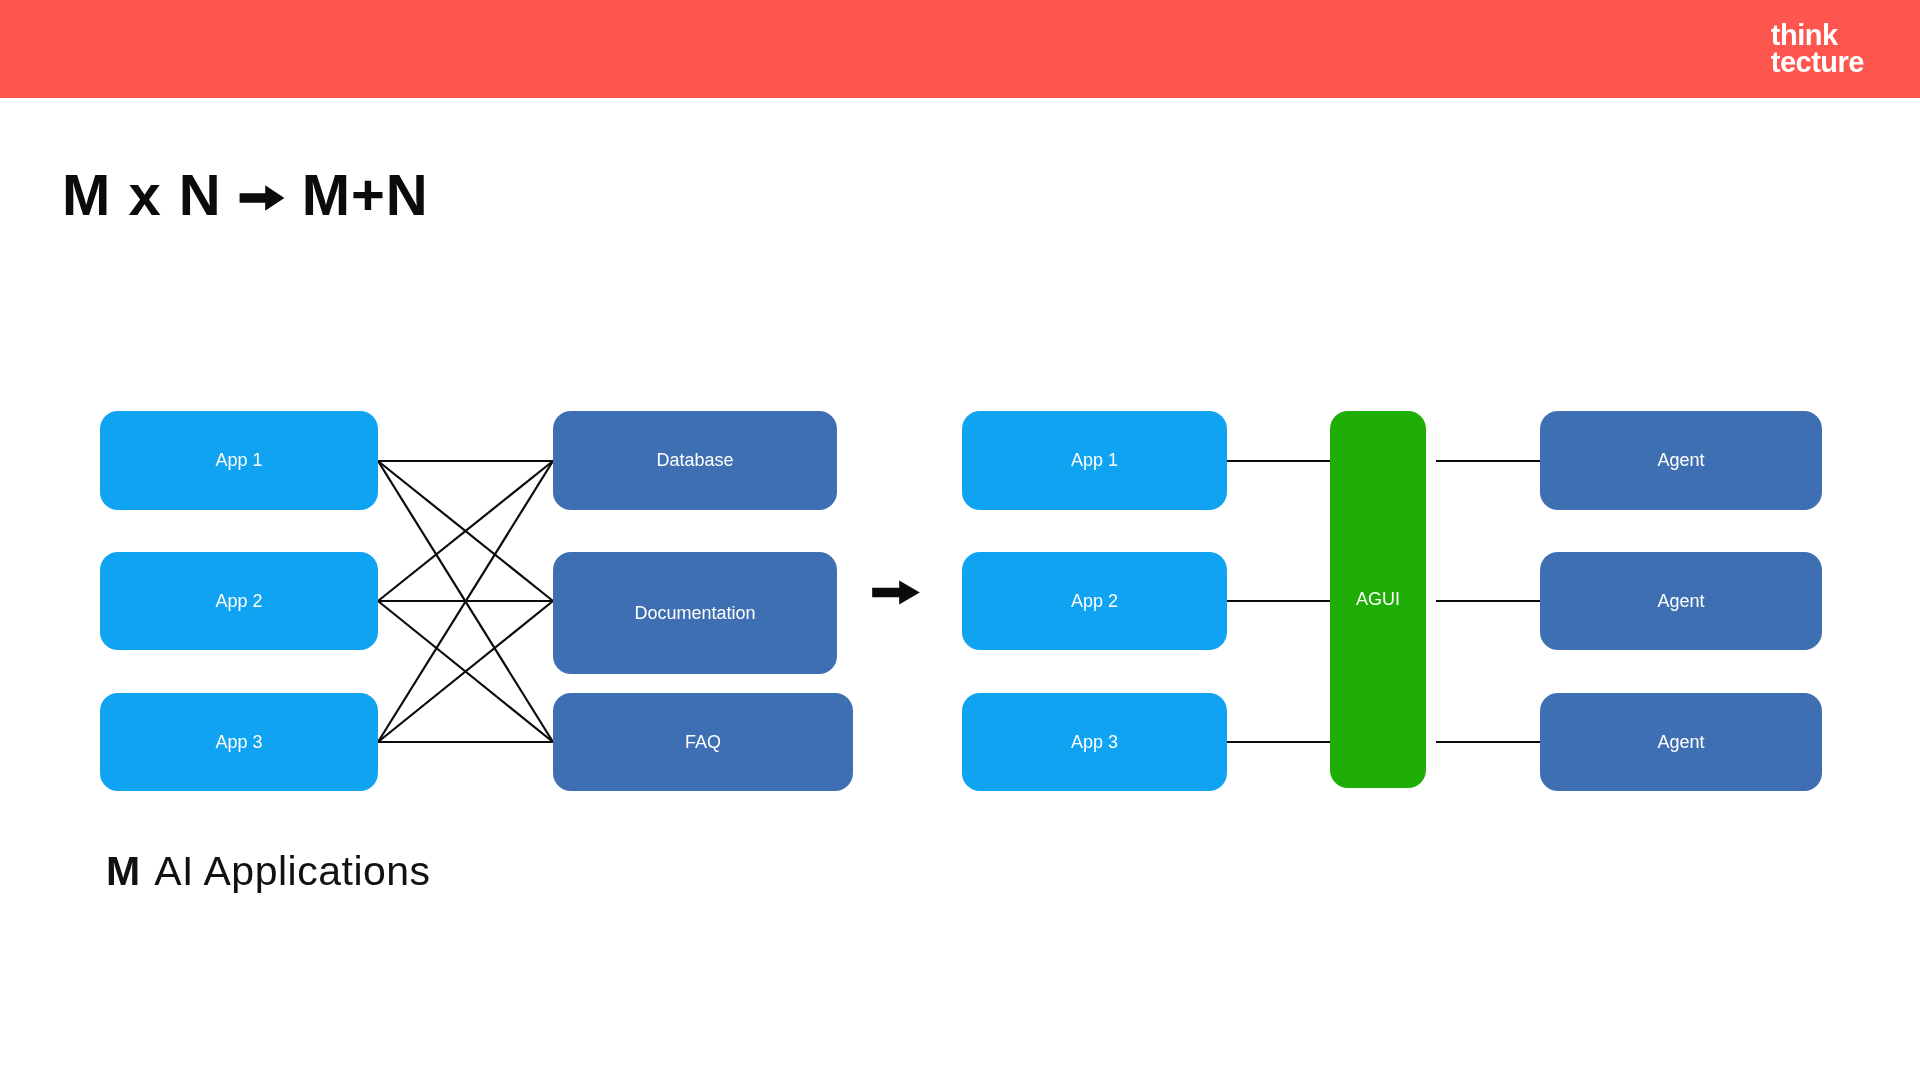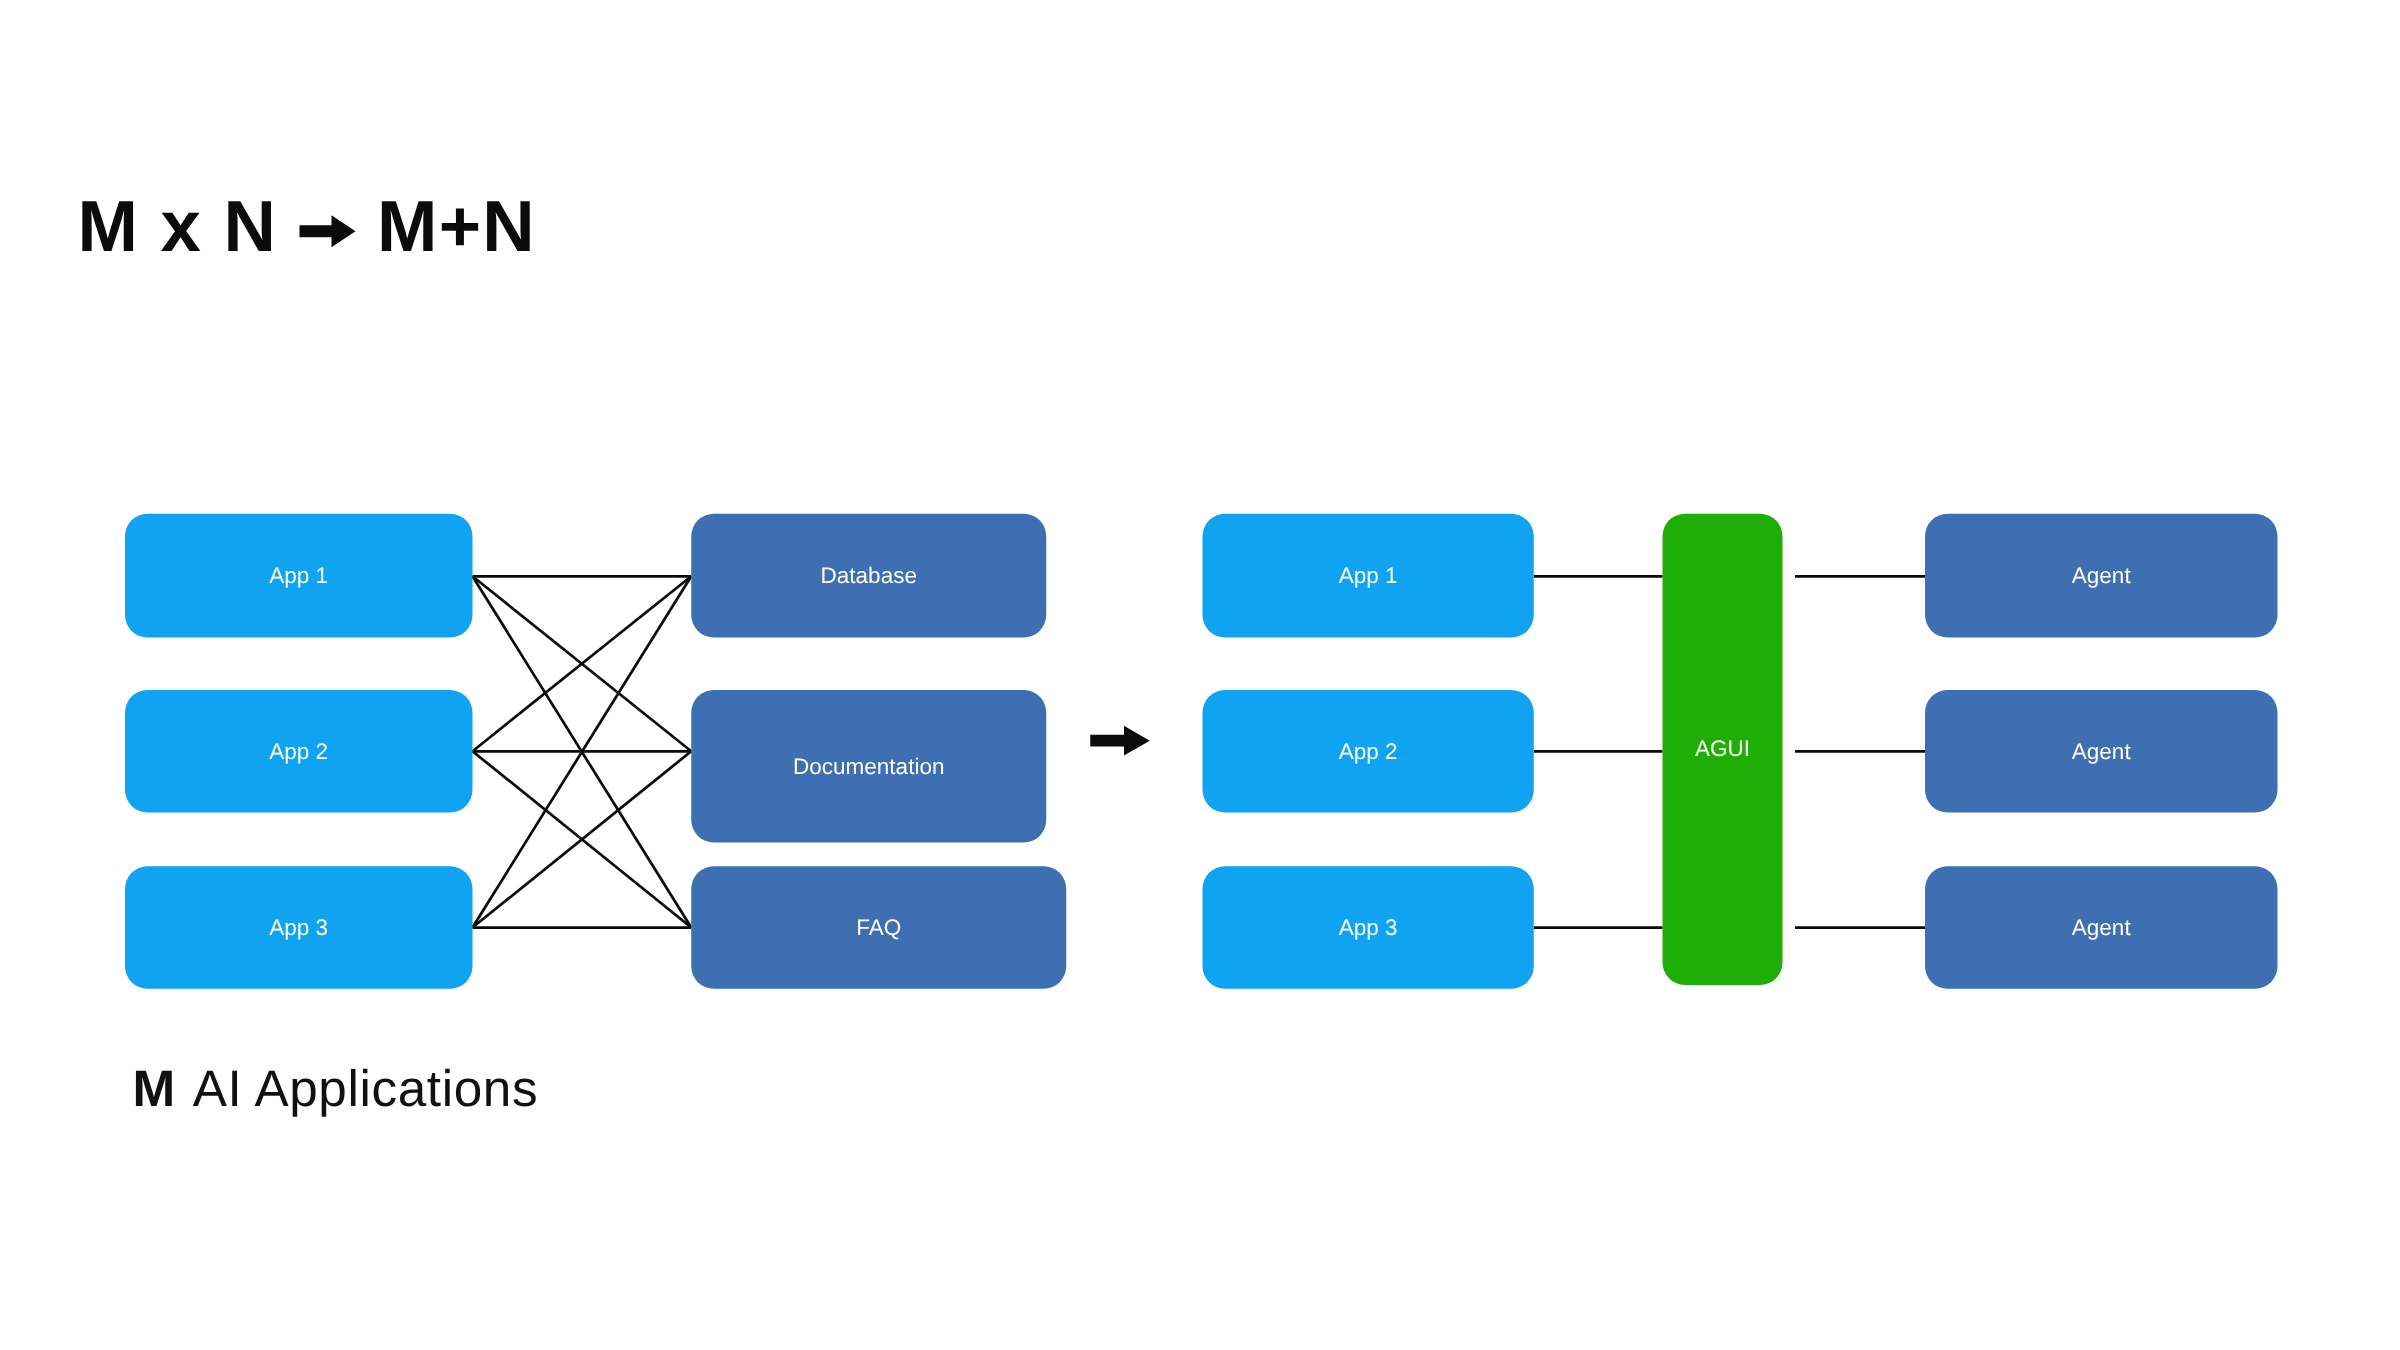--- a/index.html
+++ b/index.html
@@ -21,21 +21,21 @@
     background:var(--header-red,#FD564F);
   }
   .logo{
     position:absolute;right:56px;top:22px;color:#ffffff;
     font-weight:700;font-size:29px;line-height:27px;letter-spacing:-0.5px;
     text-align:left;
   }
   .logo span{display:block;}
   
   .title{
-    position:absolute;left:62px;top:148px;display:flex;align-items:center;
+    position:absolute;left:62px;top:161px;display:flex;align-items:center;
     font-size:58px;font-weight:900;color:var(--line-black,#0b0b0b);letter-spacing:1px;
   }
   .title .arrow-ico{width:48px;height:32px;margin:6px 16px 0 16px;display:block;}
   
   .node{
     position:absolute;display:flex;align-items:center;justify-content:center;
     color:#ffffff;font-size:18px;border-radius:18px;text-align:center;
   }
   .app{background:var(--app-blue,#0FA3F2);}
   .res{background:var(--resource-blue,#3F6FB3);}
@@ -49,20 +49,26 @@
   
   .legend{position:absolute;left:106px;top:848px;color:#111111;}
   .legend-line{font-size:41px;line-height:46px;margin-bottom:48px;letter-spacing:0.5px;white-space:nowrap;}
   .legend-line .term{font-weight:700;margin-right:14px;letter-spacing:0;}
 </style>
 </head>
 <body>
 
 <div class="slide">
 
+  <div class="topbar">
+    <div class="logo">
+      <span>think</span>
+      <span>tecture</span>
+    </div>
+  </div>
 
   <div class="title">
     <span>M x N</span>
     <svg class="arrow-ico" viewBox="0 0 60 40">
       <path d="M2 14 H34 V4 L58 20 L34 36 V26 H2 Z" fill="#0b0b0b"></path>
     </svg>
     <span>M+N</span>
   </div>
 
   <svg class="lines" viewBox="0 0 1920 1080">

